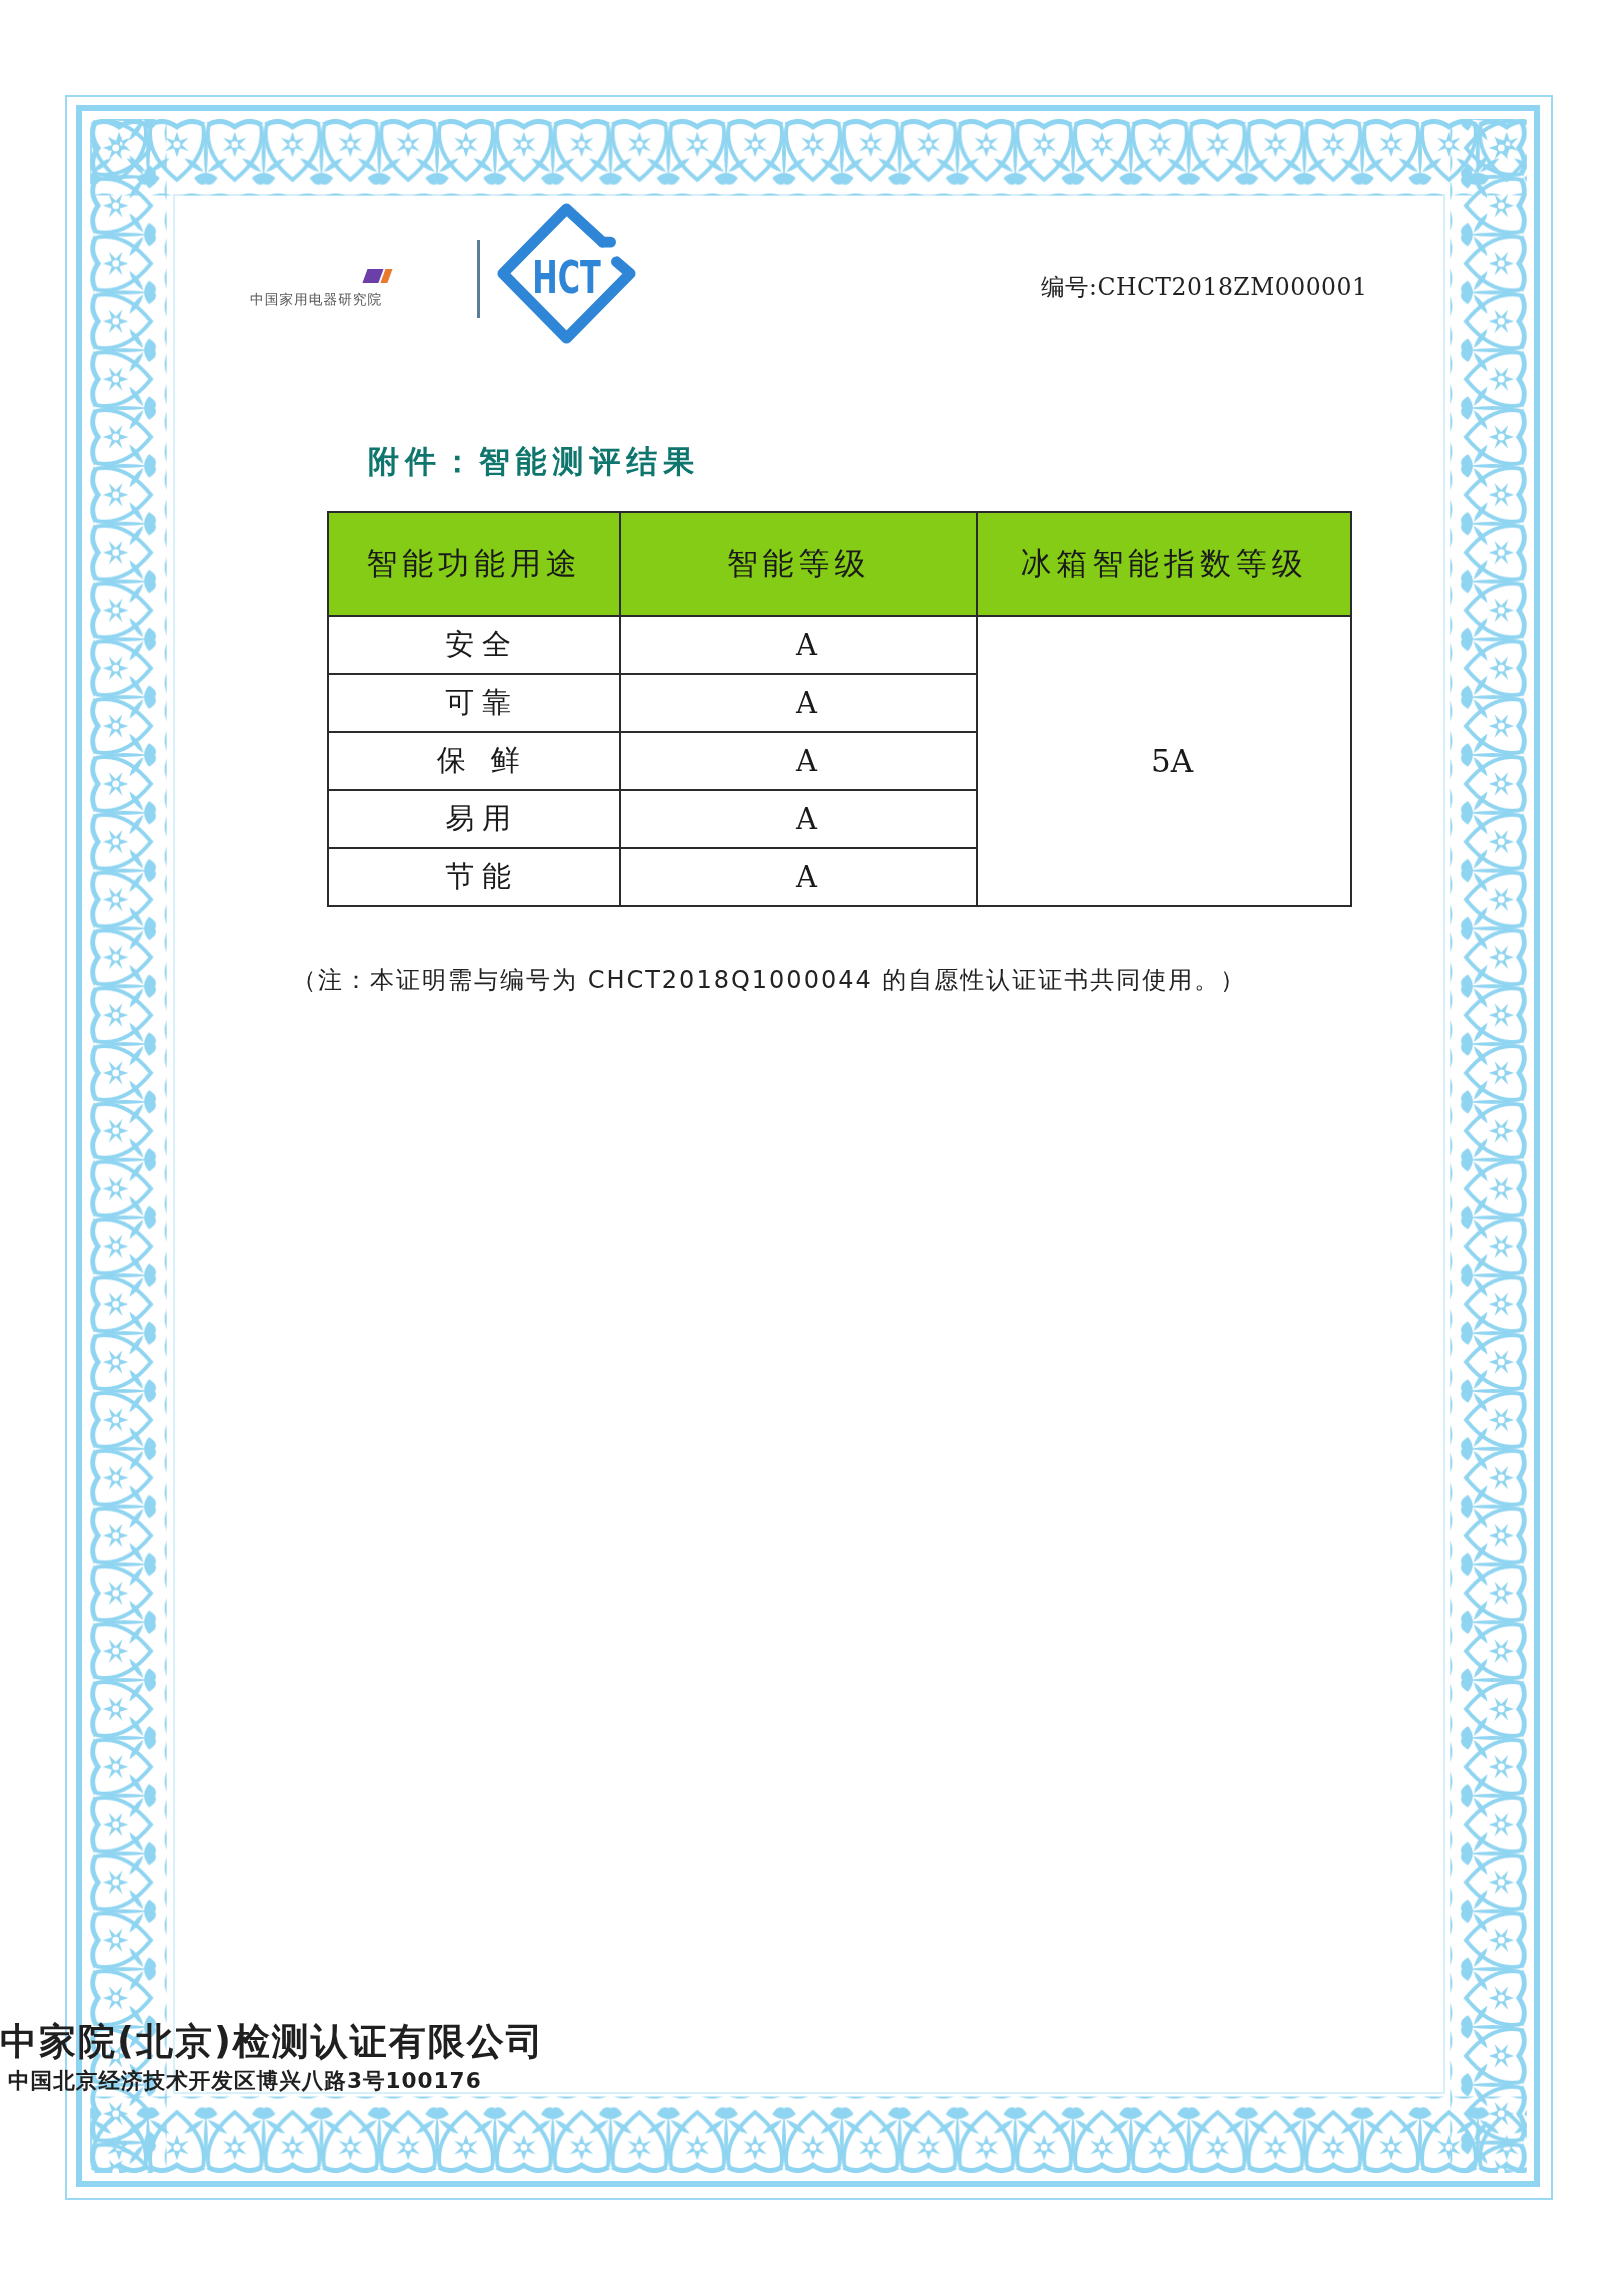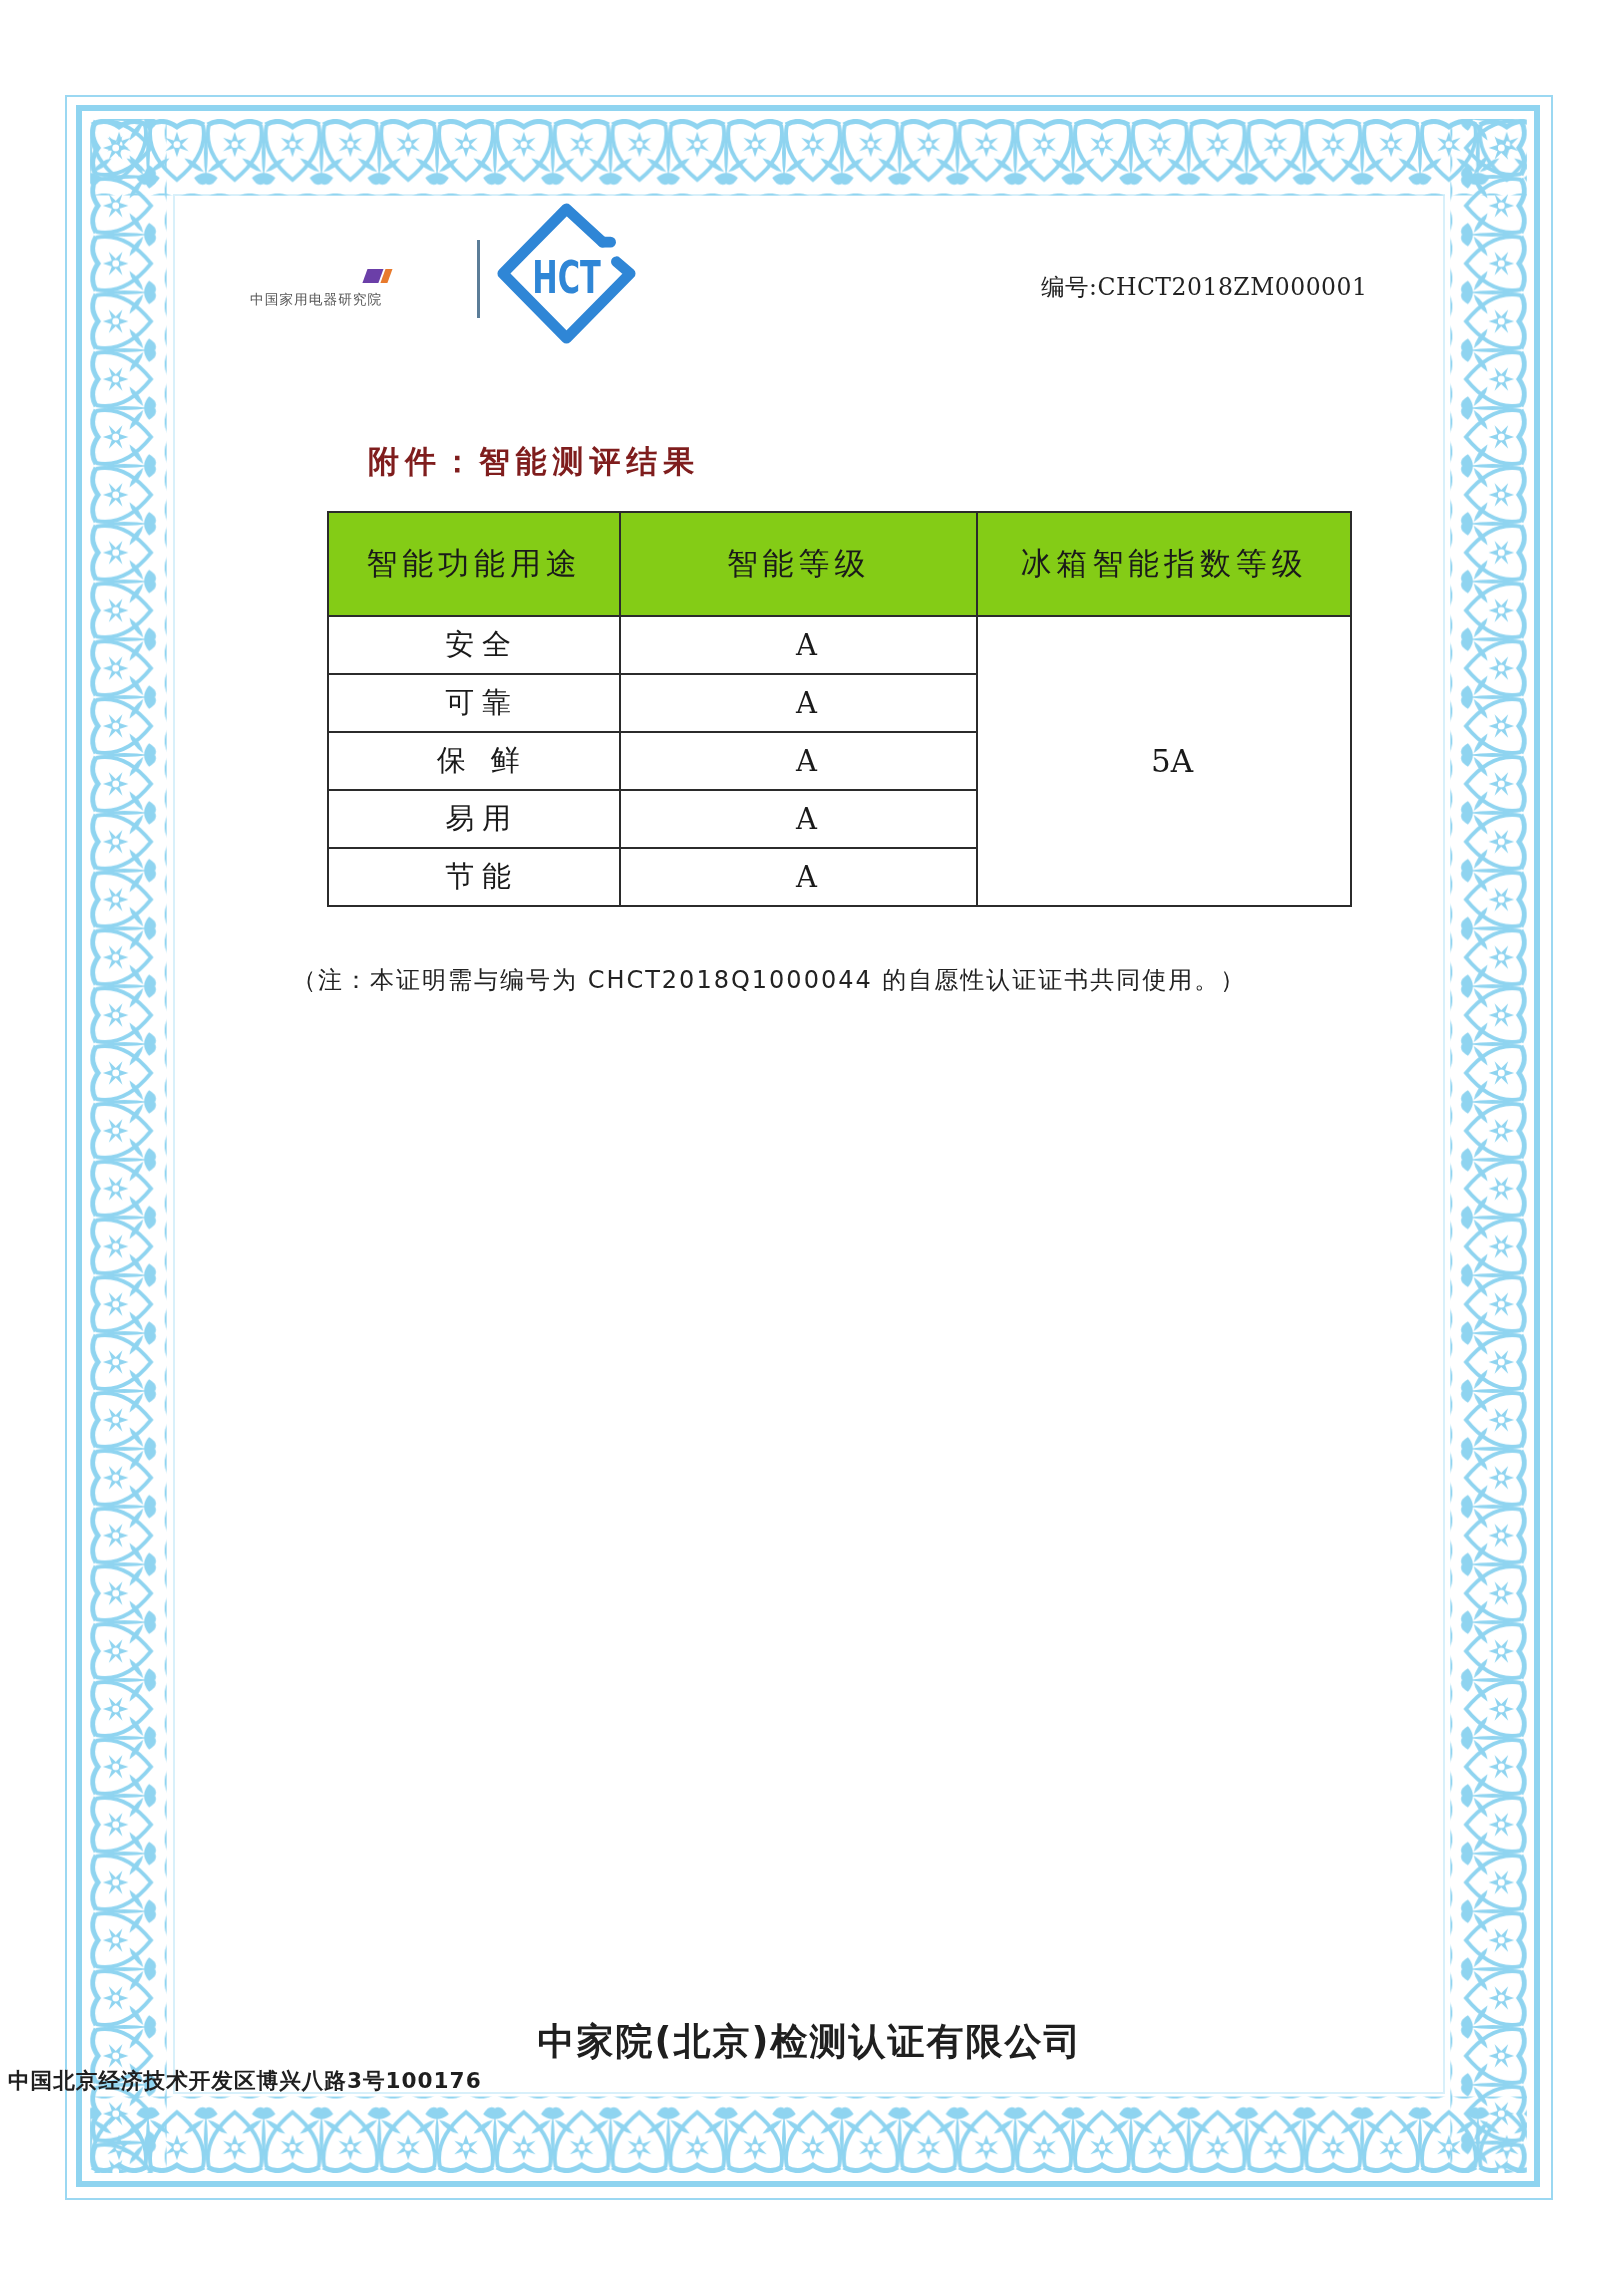--- a/index.html
+++ b/index.html
@@ -27,40 +27,40 @@
   .logo-cheari .accent2 { position:absolute; left:182px; top:37px; width:6.9px; height:13.7px;
         background:#e87a2c; transform:skewX(-20deg); }
   .logo-divider { position:absolute; left:477px; top:240px; width:2.9px; height:78px; background:#5b7d98; }
   .logo-hct { position:absolute; left:495px; top:203px; width:142px; height:142px; }
 
   .cert-number { position:absolute; left:1041px; top:239px; font-size:23.5px; color:#222;
         font-family:"DejaVu Serif", serif; letter-spacing:0.5px;margin-top:32px; }
 
   
   .attach-title { position:absolute; left:368px; top:441px; font-size:31px; font-weight:bold;
-        letter-spacing:5.9px; font-family:"DejaVu Sans", sans-serif; color:#7f1d1d; }
+        letter-spacing:5.9px; font-family:"DejaVu Sans", sans-serif; color:#0f766e; }
 
   
   .result-table { position:absolute; left:327px; top:511px; width:1023px;
         border-collapse:collapse; table-layout:fixed; }
   .result-table th, .result-table td { border:2px solid #2b2b2b; text-align:center;
         vertical-align:middle; padding:0; }
   .result-table th { height:102px; background:#84cc16; font-weight:normal; font-size:31px;
         letter-spacing:4.9px; font-family:"DejaVu Sans", sans-serif; }
   .result-table td { height:56px; font-size:29px;padding-left:16px; }
   .result-table td.func { font-family:"DejaVu Sans", sans-serif; letter-spacing:7.8px; }
   .result-table td.grade { font-family:"DejaVu Serif", serif; font-size:29px; }
   .result-table td.overall { font-family:"DejaVu Serif", serif; font-size:31px;margin-top:32px; }
 
   
   .note { position:absolute; left:292px; top:964px; font-size:24px; letter-spacing:2px;
         font-family:"DejaVu Sans", sans-serif; color:#222; white-space:nowrap; }
 
   
-  .company-name { position:absolute; left:0; width:1620px; top:2017px; text-align:center;
+  .company-name { position:absolute; left:0; width:1620px; top:2017px; text-align:left;
         font-family:"DejaVu Sans", sans-serif; font-size:37px; font-weight:bold; color:#1f1f1f;
         letter-spacing:2px; }
   .company-address { position:absolute; left:8px; width:1620px; top:2066px; text-align:left;
         font-family:"DejaVu Sans", sans-serif; font-size:21.6px; font-weight:bold; color:#1f1f1f;
         letter-spacing:1px; }
 </style>
 </head>
 <body>
 
 <div class="frame-outer"></div>

